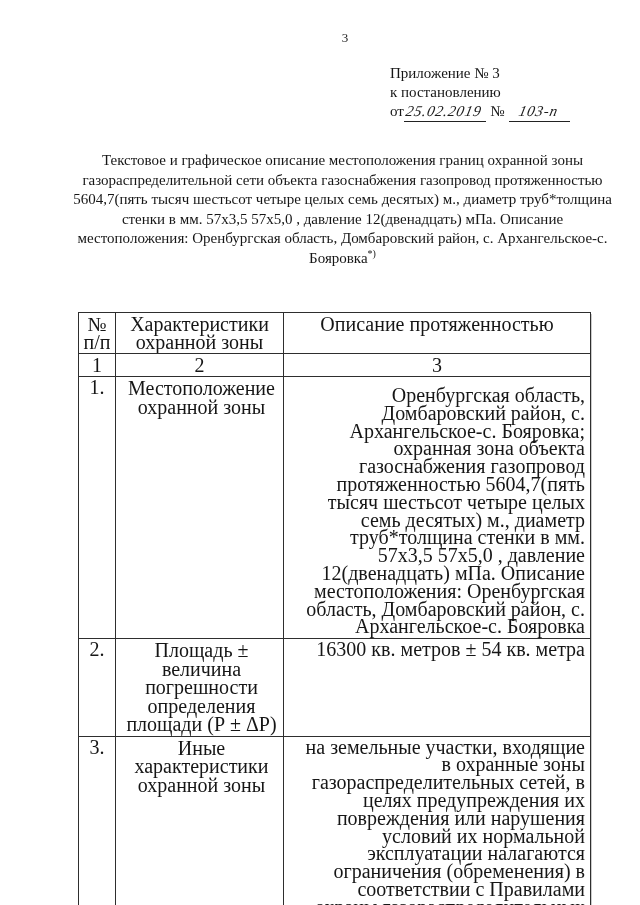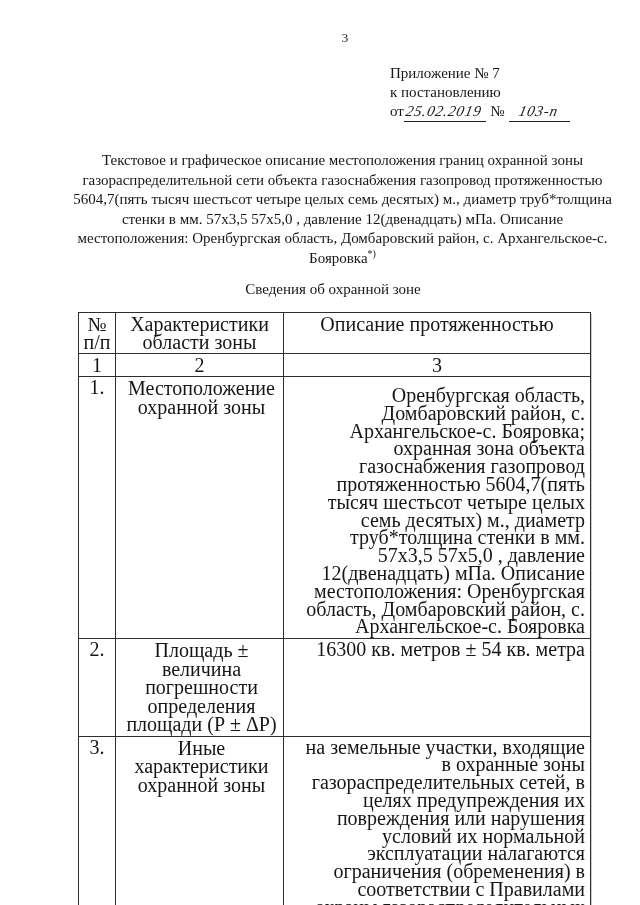--- a/index.html
+++ b/index.html
@@ -127,39 +127,38 @@
   }
 </style>
 </head>
 <body>
 
 <div class="page">
 
   <div class="page-number">3</div>
 
   <div class="appendix-block">
-    <div>Приложение № 7</div>
+    <div>Приложение № 3</div>
     <div>к постановлению</div>
     <div class="appendix-date-line"><span>от</span><span class="blank-field"><span class="hw">25.02.2019</span></span><span>№</span><span class="blank-field wide"><span class="hw">103-п</span></span></div>
   </div>
 
   <div class="doc-title"><span>Текстовое и графическое описание местоположения границ охранной зоны газораспределительной сети объекта газоснабжения газопровод протяженностью 5604,7(пять тысяч шестьсот четыре целых семь десятых) м., диаметр труб*толщина стенки в мм. 57х3,5 57х5,0 , давление 12(двенадцать) мПа. Описание местоположения: Оренбургская область, Домбаровский район, с. Архангельское-с. Бояровка</span><sup>*)</sup></div>
 
-  <div class="doc-subtitle">Сведения об охранной зоне</div>
 
   <table class="zone-table">
     <colgroup>
       <col class="c1">
         <col class="c2">
         <col class="c3">
     </colgroup>
     <tbody>
       <tr class="r-head">
         <th class="th-cell">№ п/п</th>
-        <th class="th-cell">Характеристики области зоны</th>
+        <th class="th-cell">Характеристики охранной зоны</th>
         <th class="th-cell">Описание протяженностью</th>
       </tr>
       <tr class="r-nums">
         <td class="th-cell">1</td>
         <td class="th-cell">2</td>
         <td class="th-cell">3</td>
       </tr>
       <tr class="r-1">
         <td class="num-col-cell">1.</td>
         <td class="char-cell">Местоположение охранной зоны</td>

